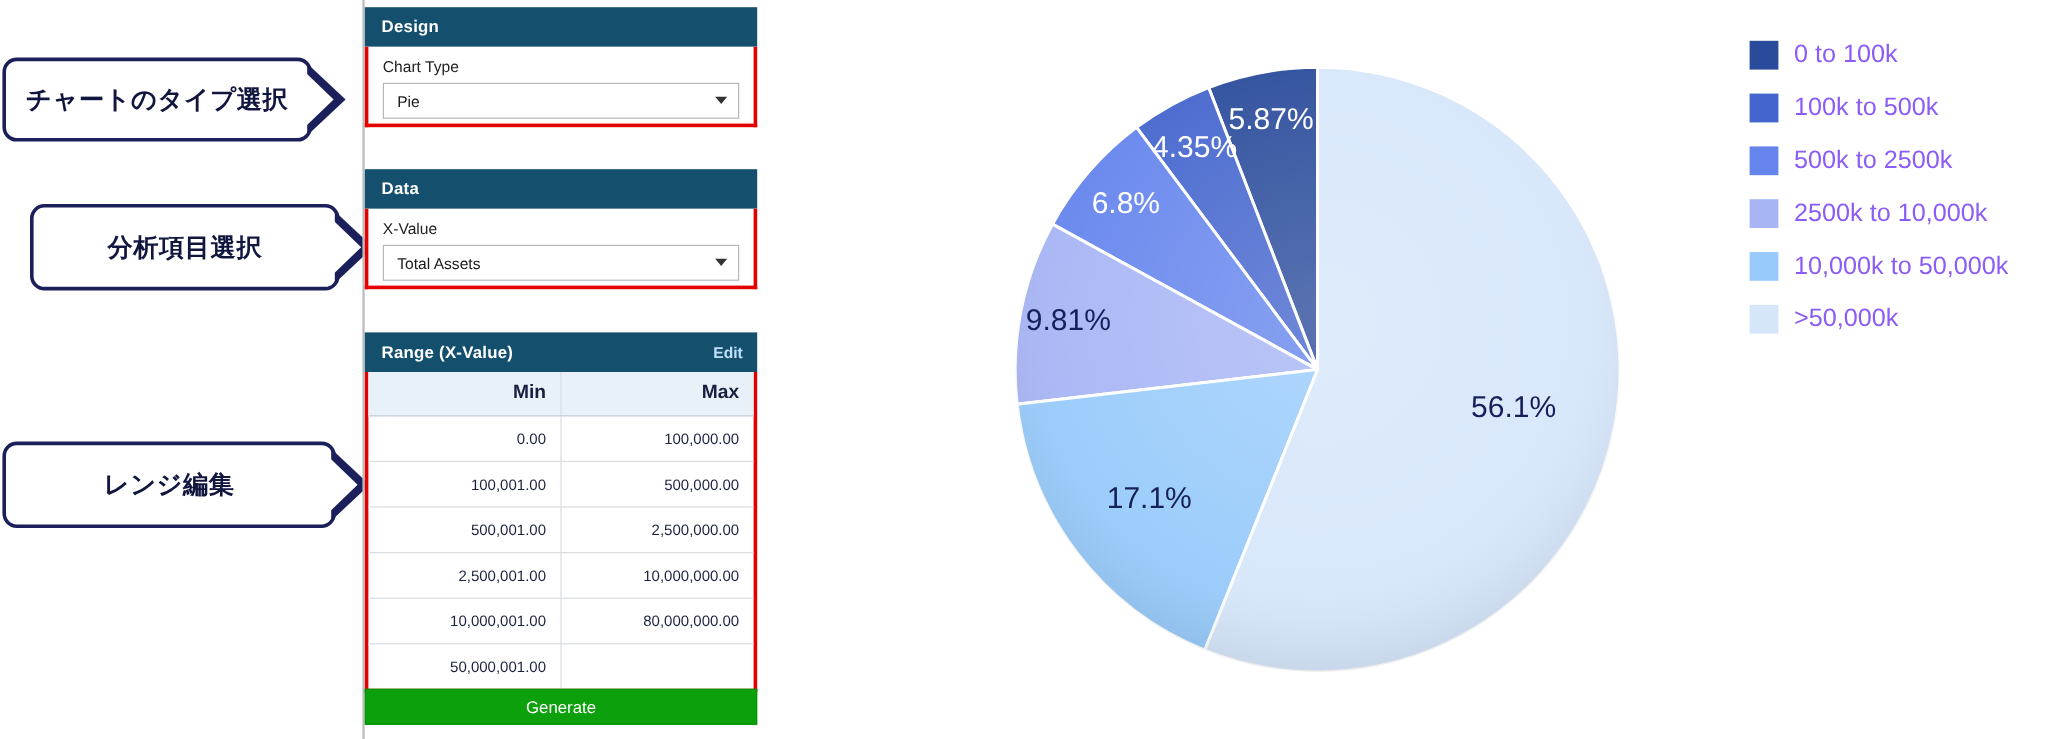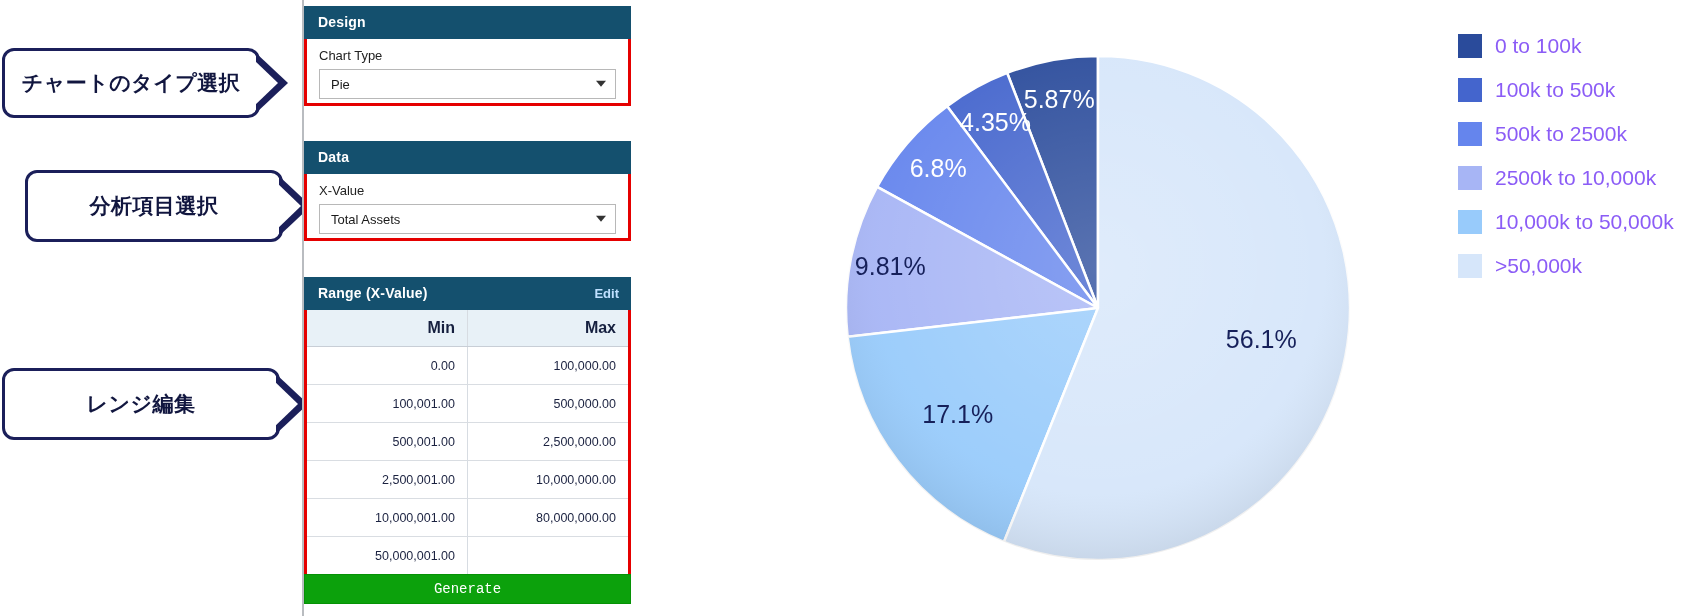--- a/index.html
+++ b/index.html
@@ -181,21 +181,20 @@
     width: 327px; height: 30px;
     background: #0ca10c;
     border: 1px solid #069206;
     color: #ffffff;
     font-size: 14px;
     display: flex;
     align-items: center;
     justify-content: center;
     cursor: pointer;
     box-sizing: border-box;
-    font-family: Liberation Mono, monospace;
   }
 
   
   #chart-area {
     position: absolute;
     left: 640px; top: 0;
     width: 1068px; height: 616px;
   }
   #pie-wrap {
     position: absolute;

